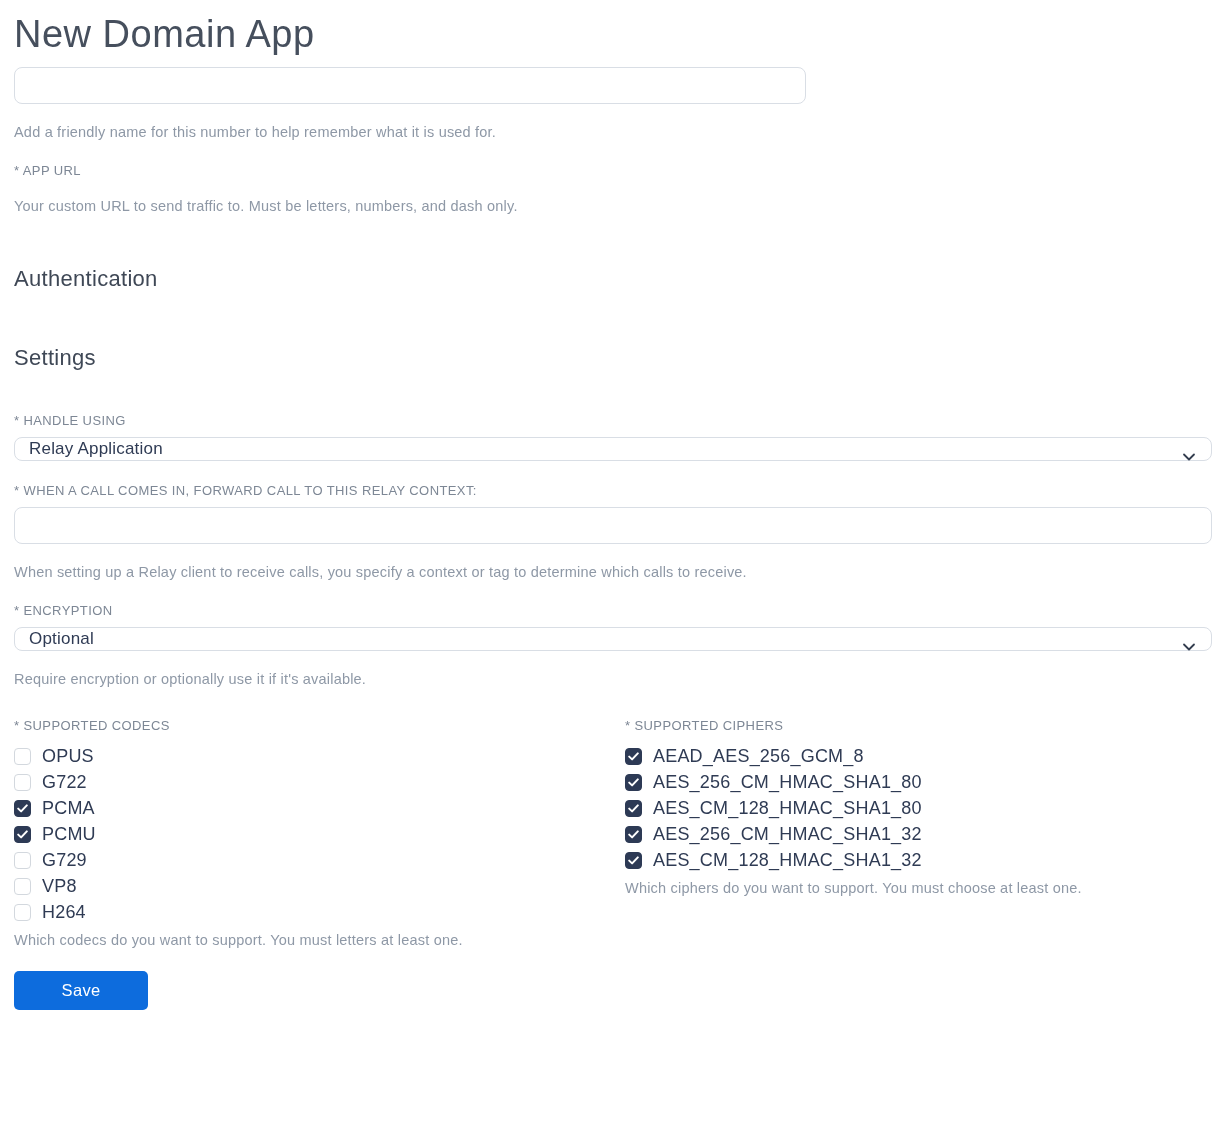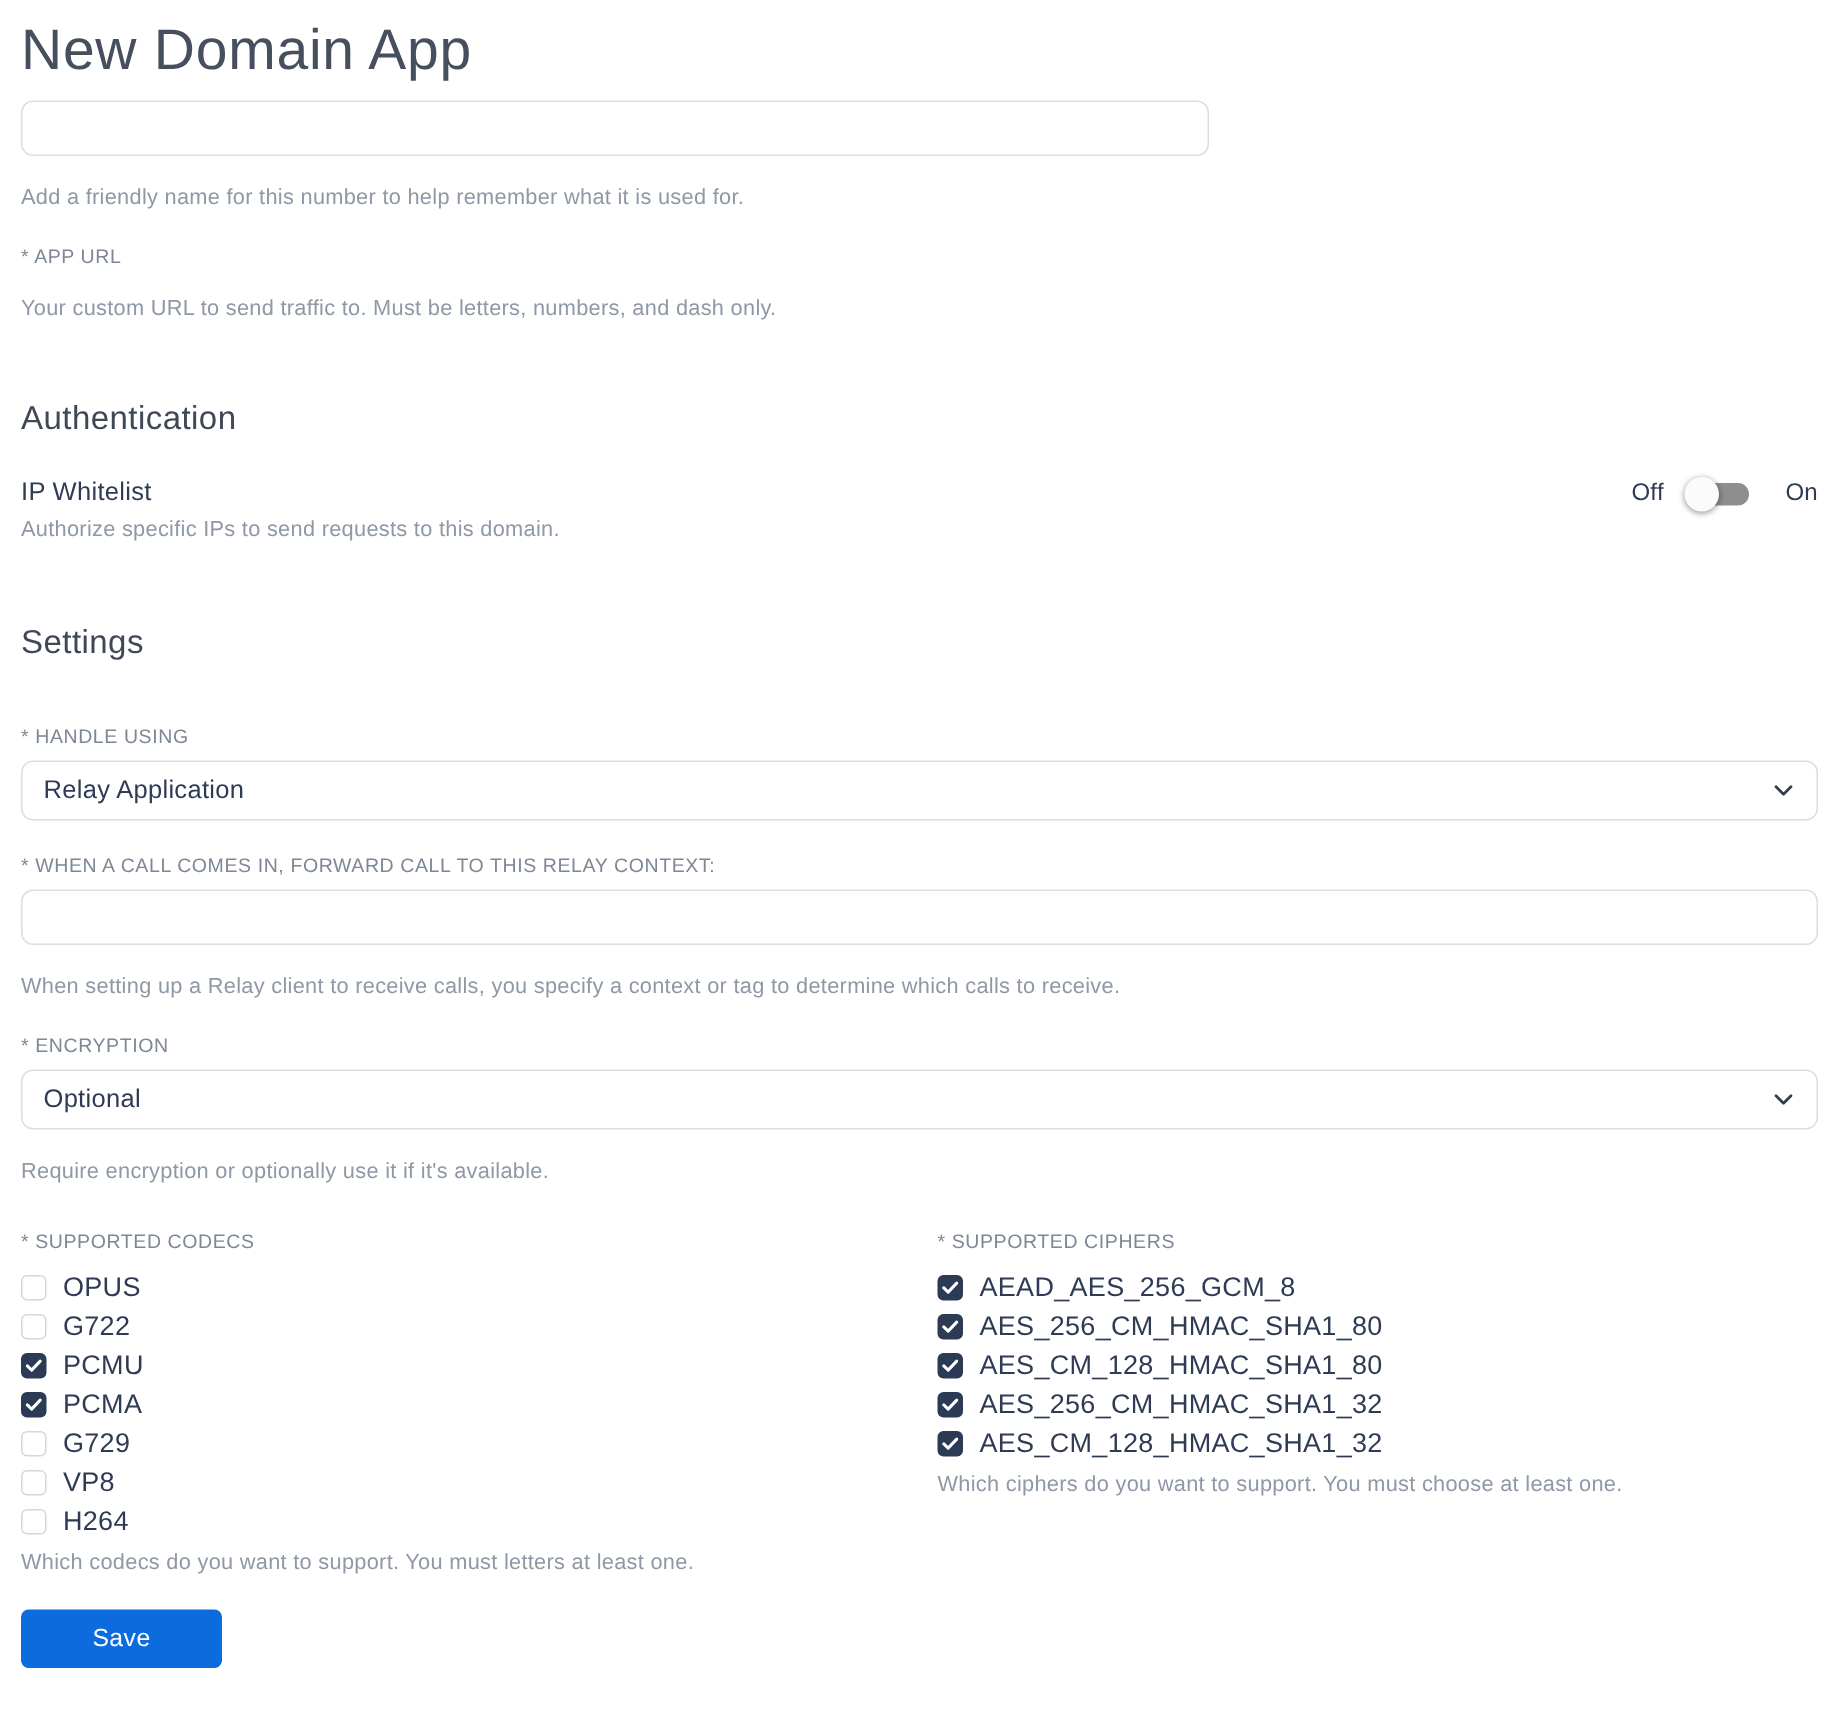--- a/index.html
+++ b/index.html
@@ -60,21 +60,21 @@
   .toggle-text { font-size: 16px; color: #2f3b54; letter-spacing: 0.2px; }
   .toggle { position: relative; width: 40px; height: 15px; margin: 0 24px 0 17px; cursor: pointer; }
   .toggle-track { position: absolute; left: 0; top: 0; width: 40px; height: 15px; border-radius: 8px; background: #8e8e8e; }
   .toggle-knob {
     position: absolute; left: -3px; top: -4px; width: 23px; height: 23px;
     border-radius: 50%; background: #fbfbfb;
     box-shadow: 0 1px 4px rgba(0,0,0,0.45);
   }
 
   .select-box {
-    position: relative; width: 100%; height: 40px;
+    position: relative; width: 100%; height: 24px;
     border: 1px solid #d9dee5; border-radius: 8px; background: #fff;
     display: flex; align-items: center; padding: 0 14px; cursor: pointer;
   }
   .select-value { font-size: 17px; color: #2f3b54; letter-spacing: 0.2px; }
   .select-chevron { position: absolute; right: 15px; top: 12px; width: 14px; height: 14px; }
 
   .choices-grid { display: grid; grid-template-columns: 611px 1fr; margin-top: 30px; align-items: start; }
   .check-list { margin-top: 10px; }
   .check-row { display: flex; align-items: center; height: 26px; cursor: pointer; }
   .cb {
@@ -104,34 +104,20 @@
   <h1 class="page-title">New Domain App</h1>
 
   <input class="text-input name-input label-to-input" type="text" value="" style="">
   <div class="helper">Add a friendly name for this number to help remember what it is used for.</div>
 
   <label class="field-label field-gap">* APP URL</label>
   <div class="helper">Your custom URL to send traffic to. Must be letters, numbers, and dash only.</div>
 
   <h2 class="section-heading auth-heading">Authentication</h2>
 
-  <div class="ip-row">
-    <div>
-      <div class="ip-label">IP Whitelist</div>
-      <div class="helper">Authorize specific IPs to send requests to this domain.</div>
-    </div>
-    <div class="toggle-group">
-      <span class="toggle-text">Off</span>
-      <div class="toggle">
-        <div class="toggle-track"></div>
-        <div class="toggle-knob"></div>
-      </div>
-      <span class="toggle-text">On</span>
-    </div>
-  </div>
 
   <h2 class="section-heading settings-heading">Settings</h2>
 
   <label class="field-label" style="margin-top:42px;">* HANDLE USING</label>
   <div class="select-box label-to-input">
     <span class="select-value">Relay Application</span>
     <svg class="select-chevron" viewBox="0 0 14 14">
       <polyline points="2,4.5 7,9.5 12,4.5" fill="none" stroke="#333d4e" stroke-width="1.8" stroke-linecap="round" stroke-linejoin="round"></polyline>
     </svg>
   </div>
@@ -160,29 +146,29 @@
           <label class="check-row">
             <span class="cb"></span>
             <span class="cb-label">G722</span>
           </label>
           <label class="check-row">
             <span class="cb checked">
               <svg width="11" height="9" viewBox="0 0 11 9">
                 <polyline points="1.2,4.6 4.1,7.4 9.8,1.4" fill="none" stroke="#ffffff" stroke-width="2" stroke-linecap="round" stroke-linejoin="round"></polyline>
               </svg>
             </span>
+            <span class="cb-label">PCMA</span>
+          </label>
+          <label class="check-row">
+            <span class="cb checked">
+              <svg width="11" height="9" viewBox="0 0 11 9">
+                <polyline points="1.2,4.6 4.1,7.4 9.8,1.4" fill="none" stroke="#ffffff" stroke-width="2" stroke-linecap="round" stroke-linejoin="round"></polyline>
+              </svg>
+            </span>
             <span class="cb-label">PCMU</span>
-          </label>
-          <label class="check-row">
-            <span class="cb checked">
-              <svg width="11" height="9" viewBox="0 0 11 9">
-                <polyline points="1.2,4.6 4.1,7.4 9.8,1.4" fill="none" stroke="#ffffff" stroke-width="2" stroke-linecap="round" stroke-linejoin="round"></polyline>
-              </svg>
-            </span>
-            <span class="cb-label">PCMA</span>
           </label>
           <label class="check-row">
             <span class="cb"></span>
             <span class="cb-label">G729</span>
           </label>
           <label class="check-row">
             <span class="cb"></span>
             <span class="cb-label">VP8</span>
           </label>
           <label class="check-row">

